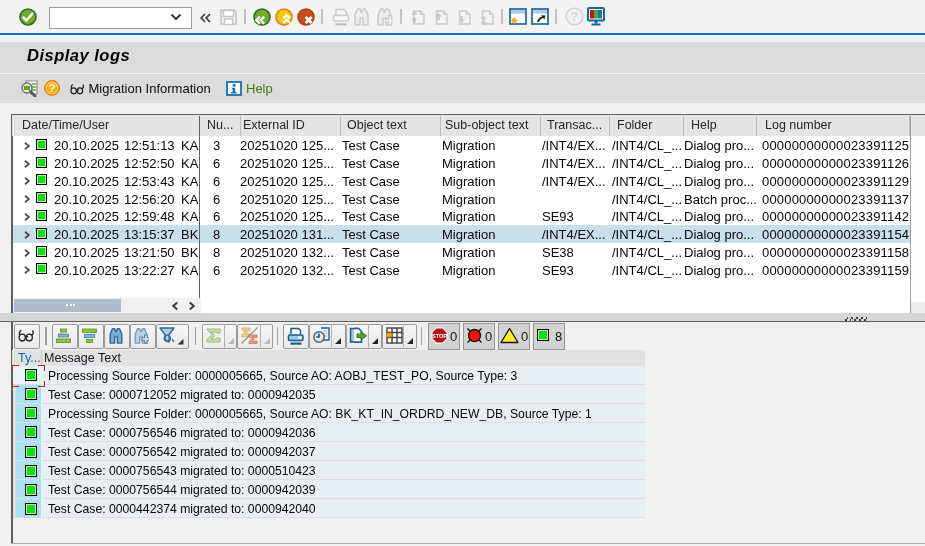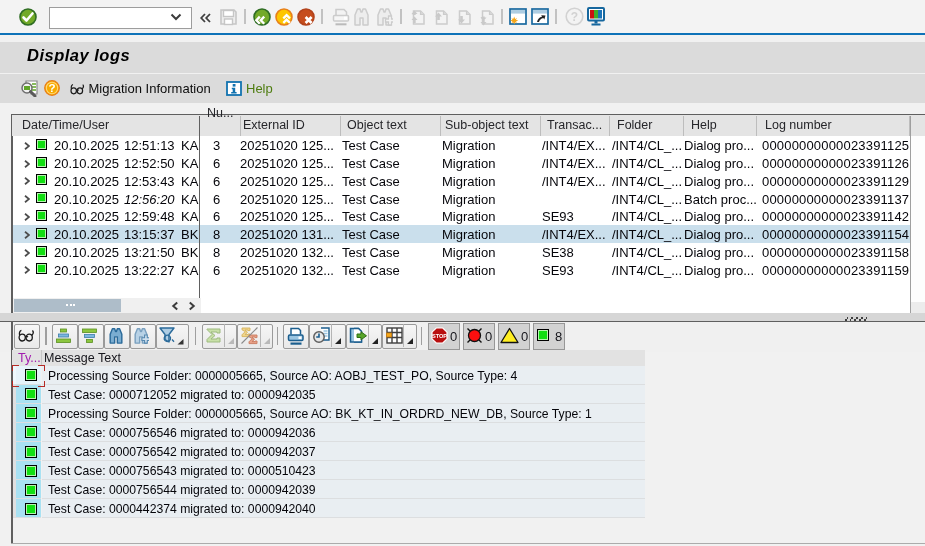--- a/index.html
+++ b/index.html
@@ -138,21 +138,21 @@
 <svg class="abs" style="left:226px;top:81px;" width="16" height="15" viewBox="0 0 16 15">
 <rect x="1" y="1" width="14" height="13" fill="#fff" stroke="#1273b0" stroke-width="1.8"></rect>
 <rect x="6.7" y="3" width="2.8" height="2.6" fill="#1273b0"></rect>
 <path d="M5.8 6.8 h3.4 V11 h1.4 v1.6 H5.2 V11 h1.5 V8.3 H5.8 z" fill="#1273b0"></path>
 </svg>
 <div class="abs" style="left:246px;top:80.8px;font-size:13px;color:#4d7c0f;">Help</div>
 <div class="abs" style="left:11px;top:114px;width:914px;height:22px;background:#e4e4e4;border-top:1.2px solid #5f5f5f;border-left:1.7px solid #5f5f5f;box-sizing:border-box;"></div>
 <div class="abs" style="left:11px;top:136px;width:1.7px;height:177px;background:#5f5f5f;"></div>
 <div class="abs" style="left:12.7px;top:136px;width:897.3px;height:177px;background:#fff;"></div>
 <div class="hdrtxt" style="left:22px;top:118px;">Date/Time/User</div>
-<div class="hdrtxt" style="left:207px;top:106px;">Nu...</div>
+<div class="hdrtxt" style="left:207px;top:118px;">Nu...</div>
 <div class="hdrtxt" style="left:243px;top:118px;">External ID</div>
 <div class="hdrtxt" style="left:347px;top:118px;text-align:center;">Object text</div>
 <div class="hdrtxt" style="left:445px;top:118px;">Sub-object text</div>
 <div class="hdrtxt" style="left:547px;top:118px;">Transac...</div>
 <div class="hdrtxt" style="left:617px;top:118px;">Folder</div>
 <div class="hdrtxt" style="left:691px;top:118px;">Help</div>
 <div class="hdrtxt" style="left:765px;top:118px;">Log number</div>
 <div class="abs" style="left:239.5px;top:115.5px;width:1px;height:20.5px;background:#bdbdbd;"></div>
 <div class="abs" style="left:340px;top:115.5px;width:1px;height:20.5px;background:#bdbdbd;"></div>
 <div class="abs" style="left:440px;top:115.5px;width:1px;height:20.5px;background:#bdbdbd;"></div>
@@ -206,21 +206,21 @@
 <div class="celltxt" style="left:442px;top:173.79999999999998px;">Migration</div>
 <div class="celltxt" style="left:542px;top:173.79999999999998px;">/INT4/EX...</div>
 <div class="celltxt" style="left:612px;top:173.79999999999998px;">/INT4/CL_...</div>
 <div class="celltxt" style="left:684px;top:173.79999999999998px;">Dialog pro...</div>
 <div class="celltxt" style="left:762px;top:173.79999999999998px;letter-spacing:.18px;">00000000000023391129</div>
 <svg class="abs" style="left:24px;top:195.20000000000002px;" width="6" height="8" viewBox="0 0 6 8">
 <path d="M1 0.8 L5 4 L1 7.2" stroke="#4c4c4c" stroke-width="1.8" fill="none"></path>
   </svg>
 <div class="gsq" style="left:36px;top:192.20000000000002px;"></div>
 <div class="celltxt" style="left:54px;top:191.6px;">20.10.2025</div>
-<div class="celltxt" style="left:124px;top:191.6px;font-style:italic;">12:56:20</div>
+<div class="celltxt" style="left:124px;top:191.6px;">12:56:20</div>
 <div class="celltxt" style="left:181px;top:191.6px;">KA</div>
 <div class="celltxt" style="left:213px;top:191.6px;">6</div>
 <div class="celltxt" style="left:240px;top:191.6px;">20251020 125...</div>
 <div class="celltxt" style="left:342px;top:191.6px;">Test Case</div>
 <div class="celltxt" style="left:442px;top:191.6px;">Migration</div>
 <div class="celltxt" style="left:612px;top:191.6px;">/INT4/CL_...</div>
 <div class="celltxt" style="left:684px;top:191.6px;">Batch proc...</div>
 <div class="celltxt" style="left:762px;top:191.6px;letter-spacing:.18px;">00000000000023391137</div>
 <svg class="abs" style="left:24px;top:213.0px;" width="6" height="8" viewBox="0 0 6 8">
 <path d="M1 0.8 L5 4 L1 7.2" stroke="#4c4c4c" stroke-width="1.8" fill="none"></path>
@@ -416,28 +416,28 @@
 <circle cx="8.5" cy="8.5" r="6" fill="#fb0f0f" stroke="#111" stroke-width="1.3"></circle>
 </svg>
 <div class="cnt" style="left:485px;top:329px;">0</div>
 <svg class="abs" style="left:500px;top:327px;" width="19" height="17" viewBox="0 0 19 17">
 <path d="M9.5 1.5 L18 15.5 H1 z" fill="#ffee22" stroke="#111" stroke-width="1.3" stroke-linejoin="round"></path>
 </svg>
 <div class="cnt" style="left:521px;top:329px;">0</div>
 <div class="abs" style="left:536.5px;top:328.5px;width:10px;height:10px;background:#12df12;border:1.7px solid #000;box-shadow:inset 0 0 0 1px #b8f5b0;"></div>
 <div class="cnt" style="left:555px;top:329px;">8</div>
 <div class="abs" style="left:12px;top:350px;width:633px;height:16px;background:#e2e2e2;"></div>
-<div class="abs" style="left:18px;top:350.8px;font-size:12.5px;color:#a21caf;">Ty...</div>
+<div class="abs" style="left:18px;top:350.8px;font-size:12.5px;color:#0369a1;">Ty...</div>
 <div class="abs" style="left:44px;top:350.8px;font-size:12.5px;color:#16161c;">Message Text</div>
 <div class="abs" style="left:41px;top:350px;width:1px;height:15px;background:#c6c6c6;"></div>
 <div class="abs" style="left:13px;top:366.1px;width:3.2px;height:19.05px;background:#eef8fd;border-bottom:1px solid #dcdee0;box-sizing:border-box;"></div>
 <div class="abs" style="left:16.2px;top:366.1px;width:24.8px;height:19.05px;background:#e6f3fa;border-bottom:1px solid #dcdee0;box-sizing:border-box;"></div>
 <div class="abs" style="left:42px;top:366.1px;width:603px;height:19.05px;background:#e9eef2;border-bottom:1px solid #dcdee0;box-sizing:border-box;"></div>
 <div class="abs" style="left:24.5px;top:369.3px;width:10px;height:10px;background:#12df12;border:1.7px solid #000;box-shadow:inset 0 0 0 1px #b8f5b0;"></div>
-<div class="abs" style="left:48px;top:368.70000000000005px;font-size:12.2px;color:#05050a;white-space:nowrap;">Processing Source Folder: 0000005665, Source AO: AOBJ_TEST_PO, Source Type: 4</div>
+<div class="abs" style="left:48px;top:368.70000000000005px;font-size:12.2px;color:#05050a;white-space:nowrap;">Processing Source Folder: 0000005665, Source AO: AOBJ_TEST_PO, Source Type: 3</div>
 <div class="abs" style="left:13px;top:385.15000000000003px;width:3.2px;height:19.05px;background:#e0e0e0;border-bottom:1px solid #dcdee0;box-sizing:border-box;"></div>
 <div class="abs" style="left:16.2px;top:385.15000000000003px;width:24.8px;height:19.05px;background:#a9e1f2;border-bottom:1px solid #dcdee0;box-sizing:border-box;"></div>
 <div class="abs" style="left:42px;top:385.15000000000003px;width:603px;height:19.05px;background:#e9eef2;border-bottom:1px solid #dcdee0;box-sizing:border-box;"></div>
 <div class="abs" style="left:24.5px;top:388.35px;width:10px;height:10px;background:#12df12;border:1.7px solid #000;box-shadow:inset 0 0 0 1px #b8f5b0;"></div>
 <div class="abs" style="left:48px;top:387.75000000000006px;font-size:12.2px;color:#05050a;white-space:nowrap;">Test Case: 0000712052 migrated to: 0000942035</div>
 <div class="abs" style="left:13px;top:404.20000000000005px;width:3.2px;height:19.05px;background:#e0e0e0;border-bottom:1px solid #dcdee0;box-sizing:border-box;"></div>
 <div class="abs" style="left:16.2px;top:404.20000000000005px;width:24.8px;height:19.05px;background:#a9e1f2;border-bottom:1px solid #dcdee0;box-sizing:border-box;"></div>
 <div class="abs" style="left:42px;top:404.20000000000005px;width:603px;height:19.05px;background:#e9eef2;border-bottom:1px solid #dcdee0;box-sizing:border-box;"></div>
 <div class="abs" style="left:24.5px;top:407.40000000000003px;width:10px;height:10px;background:#12df12;border:1.7px solid #000;box-shadow:inset 0 0 0 1px #b8f5b0;"></div>
 <div class="abs" style="left:48px;top:406.80000000000007px;font-size:12.2px;color:#05050a;white-space:nowrap;">Processing Source Folder: 0000005665, Source AO: BK_KT_IN_ORDRD_NEW_DB, Source Type: 1</div>

